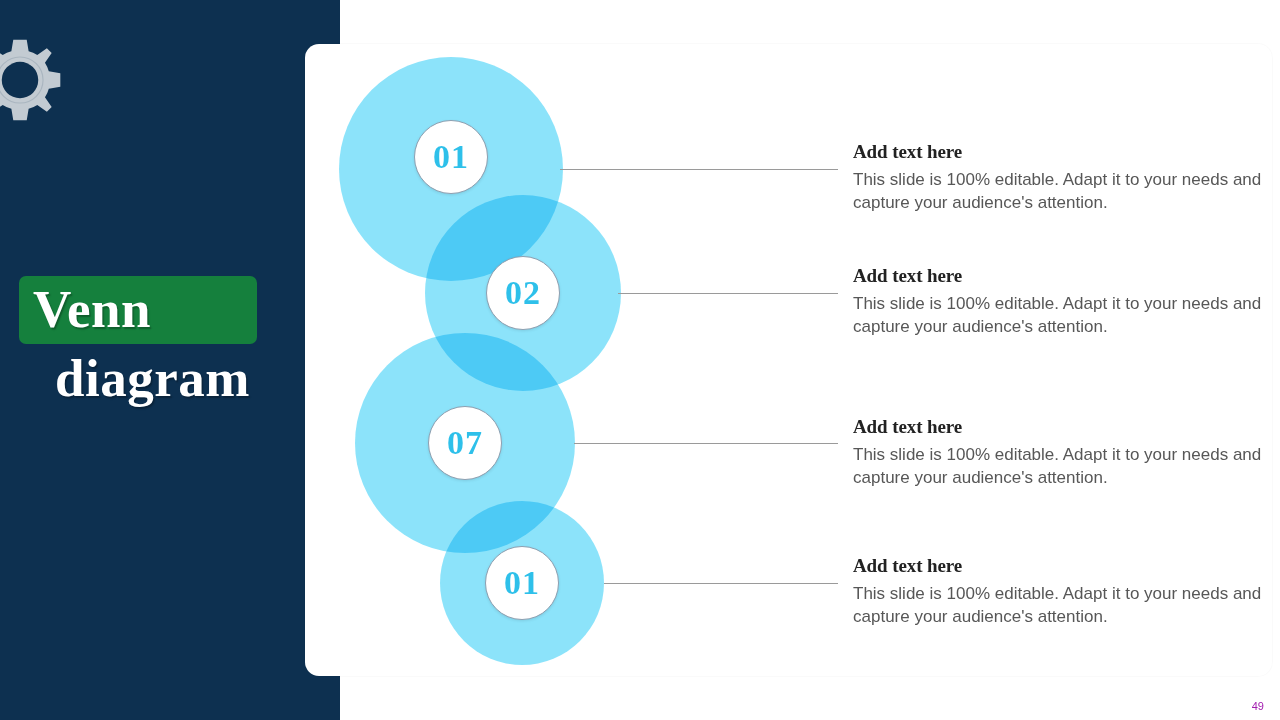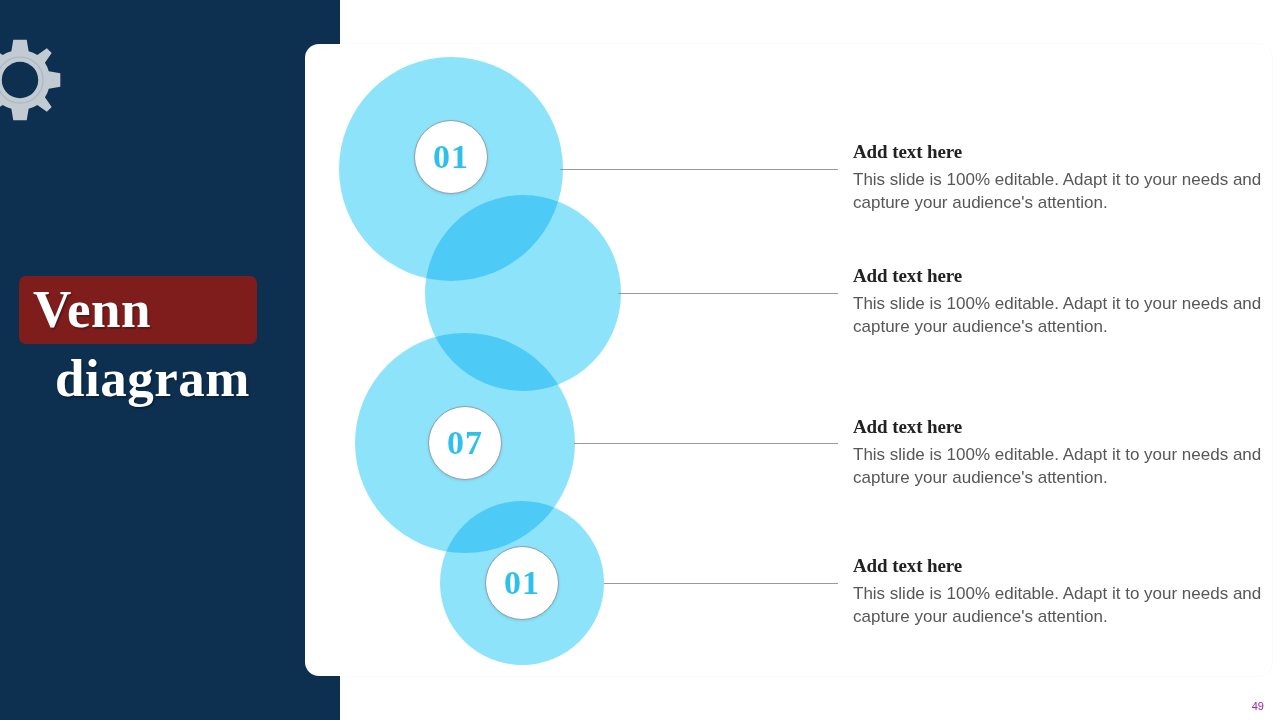--- a/index.html
+++ b/index.html
@@ -66,21 +66,21 @@
     text-align: center;
     z-index: 5;
   }
   .title-line1-wrap {
     display: block;
     text-align: left;
     padding-left: 19px;
   }
   .title-hl {
     display: inline-block;
-    background: #7f1d1d;
+    background: #15803d;
     border-radius: 7px;
     padding: 5px 44px 7px 14px;
     min-width: 238px;
     box-sizing: border-box;
   }
   .title-hl span,
   .title-line2 {
     font-family: "Liberation Serif", serif;
     font-weight: bold;
     font-size: 53px;
@@ -209,20 +209,23 @@
   </div>
 
   <div class="connector" style="left:560px; top:169px; width:278px;"></div>
   <div class="connector" style="left:618px; top:293px; width:220px;"></div>
   <div class="connector" style="left:574px; top:443px; width:264px;"></div>
   <div class="connector" style="left:604px; top:583px; width:234px;"></div>
 
   <div class="num-badge" style="left:414px; top:120px; width:74px; height:74px;">
     <span>01</span>
   </div>
+  <div class="num-badge" style="left:486px; top:256px; width:74px; height:74px;">
+    <span>02</span>
+  </div>
   <div class="num-badge" style="left:428px; top:406px; width:74px; height:74px;">
     <span>07</span>
   </div>
   <div class="num-badge" style="left:485px; top:546px; width:74px; height:74px;">
     <span>01</span>
   </div>
 
   <div class="text-item" style="left:853px; top:138px;">
     <h3>Add text here</h3>
     <p>This slide is 100% editable. Adapt it to your needs and capture your audience's attention.</p>

